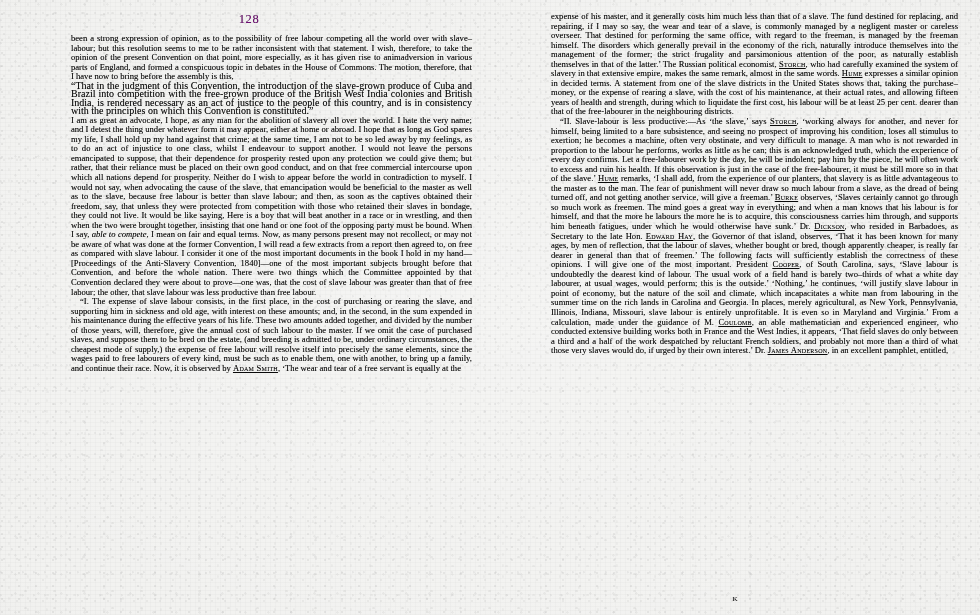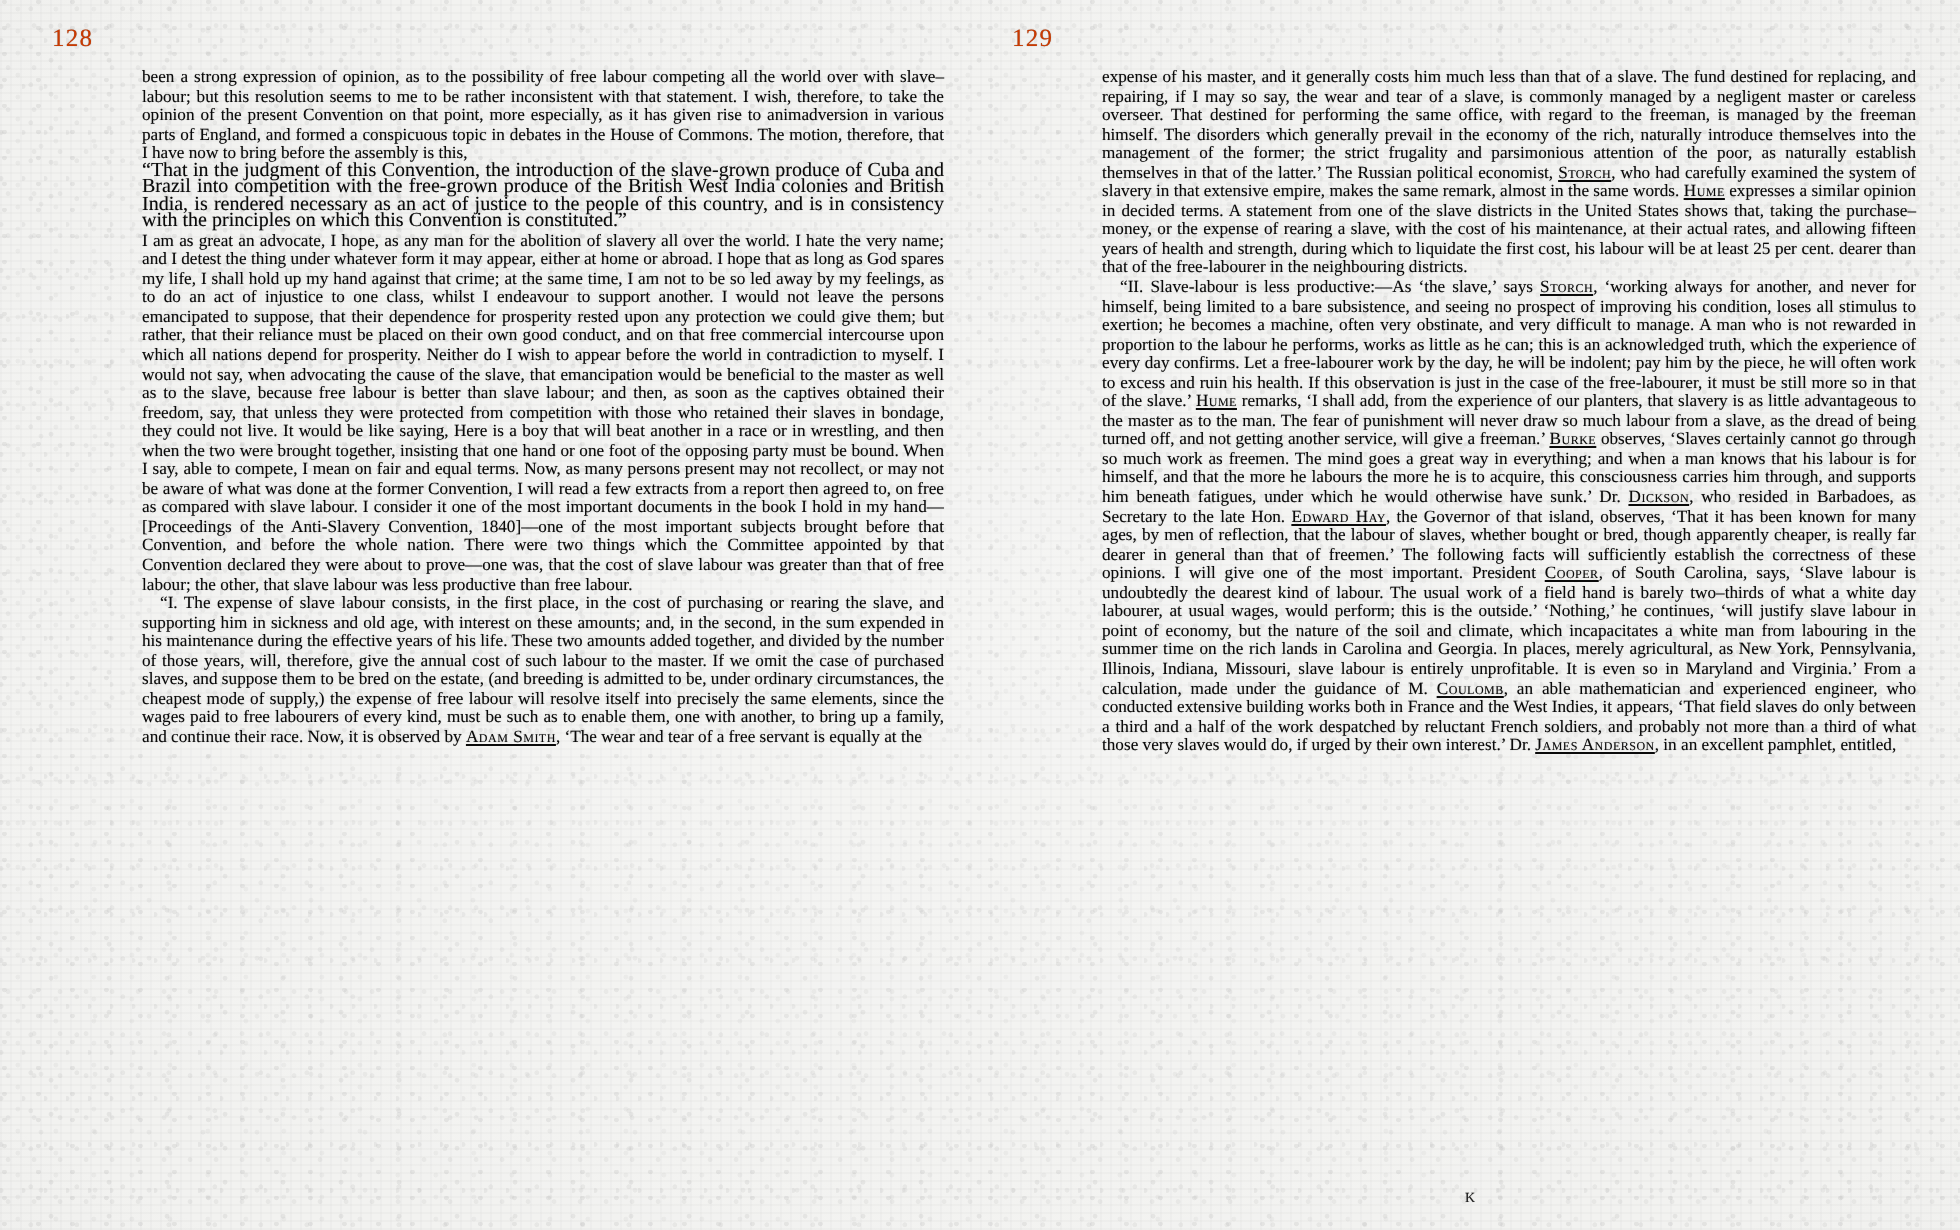--- a/index.html
+++ b/index.html
@@ -59,25 +59,25 @@
     z-index: 5;
   }
   .page-half {
     position: relative;
     box-sizing: border-box;
   }
   .page-left  { width: 490px; padding: 12px 18px 0 26px; }
   .page-right { width: 490px; padding: 12px 22px 0 16px; }
 
   .folio {
-    text-align: left;
+    text-align: center;
     font-size: 12.5px;
     letter-spacing: .6px;
     margin: 0 0 7px 0;
-    color: #c2410c;
+    color: #701a75;
     font-family: "Liberation Serif", "DejaVu Serif", serif;
   }
 
   .col {
     font-size: 8.6px;
     line-height: 9.55px;
     text-align: justify;
     text-justify: inter-word;
     -webkit-hyphens: none;
     hyphens: none;
@@ -98,21 +98,21 @@
     text-align: justify;
     margin: 6.5px 6px 6.5px 8px;
     text-indent: 9px;
   }
 
   .sc {
     font-variant: small-caps;
     letter-spacing: .25px;
     text-decoration: underline;
   }
-  .it { }
+  .it { font-style: italic; }
 
   .signature {
     position: absolute;
     left: 0;
     right: 0;
     bottom: 12px;
     text-align: center;
     font-size: 7px;
     font-variant: small-caps;
     color: #2a2a2a;
@@ -143,21 +143,20 @@
 
         <p><span>I am as great an advocate, I hope, as any man for the abolition of slavery all over the world. I hate the very name; and I detest the thing under whatever form it may appear, either at home or abroad. I hope that as long as God spares my life, I shall hold up my hand against that crime; at the same time, I am not to be so led away by my feelings, as to do an act of injustice to one class, whilst I endeavour to support another. I would not leave the persons emancipated to suppose, that their dependence for prosperity rested upon any protection we could give them; but rather, that their reliance must be placed on their own good conduct, and on that free commercial intercourse upon which all nations depend for prosperity. Neither do I wish to appear before the world in contradiction to myself. I would not say, when advocating the cause of the slave, that emancipation would be beneficial to the master as well as to the slave, because free labour is better than slave labour; and then, as soon as the captives obtained their freedom, say, that unless they were protected from competition with those who retained their slaves in bondage, they could not live. It would be like saying, Here is a boy that will beat another in a race or in wrestling, and then when the two were brought together, insisting that one hand or one foot of the opposing party must be bound. When I say, </span><span class="it">able to compete</span><span>, I mean on fair and equal terms. Now, as many persons present may not recollect, or may not be aware of what was done at the former Convention, I will read a few extracts from a report then agreed to, on free as compared with slave labour. I consider it one of the most important documents in the book I hold in my hand—[Proceedings of the Anti-Slavery Convention, 1840]—one of the most important subjects brought before that Convention, and before the whole nation. There were two things which the Committee appointed by that Convention declared they were about to prove—one was, that the cost of slave labour was greater than that of free labour; the other, that slave labour was less productive than free labour.</span></p>
 
         <p class="indent"><span>“I. The expense of slave labour consists, in the first place, in the cost of purchasing or rearing the slave, and supporting him in sickness and old age, with interest on these amounts; and, in the second, in the sum expended in his maintenance during the effective years of his life. These two amounts added together, and divided by the number of those years, will, therefore, give the annual cost of such labour to the master. If we omit the case of purchased slaves, and suppose them to be bred on the estate, (and breeding is admitted to be, under ordinary circumstances, the cheapest mode of supply,) the expense of free labour will resolve itself into precisely the same elements, since the wages paid to free labourers of every kind, must be such as to enable them, one with another, to bring up a family, and continue their race. Now, it is observed by </span><span class="sc">Adam Smith</span><span>, ‘The wear and tear of a free servant is equally at the</span></p>
 
       </div>
     </div>
 
     <div class="page-half page-right">
 
-      <div class="folio inky">129</div>
 
       <div class="col inky">
 
         <p><span>expense of his master, and it generally costs him much less than that of a slave. The fund destined for replacing, and repairing, if I may so say, the wear and tear of a slave, is commonly managed by a negligent master or careless overseer. That destined for performing the same office, with regard to the freeman, is managed by the freeman himself. The disorders which generally prevail in the economy of the rich, naturally introduce themselves into the management of the former; the strict frugality and parsimonious attention of the poor, as naturally establish themselves in that of the latter.’ The Russian political economist, </span><span class="sc">Storch</span><span>, who had carefully examined the system of slavery in that extensive empire, makes the same remark, almost in the same words. </span><span class="sc">Hume</span><span> expresses a similar opinion in decided terms. A statement from one of the slave districts in the United States shows that, taking the purchase–money, or the expense of rearing a slave, with the cost of his maintenance, at their actual rates, and allowing fifteen years of health and strength, during which to liquidate the first cost, his labour will be at least 25 per cent. dearer than that of the free-labourer in the neighbouring districts.</span></p>
 
         <p class="indent"><span>“II. Slave-labour is less productive:—As ‘the slave,’ says </span><span class="sc">Storch</span><span>, ‘working always for another, and never for himself, being limited to a bare subsistence, and seeing no prospect of improving his condition, loses all stimulus to exertion; he becomes a machine, often very obstinate, and very difficult to manage. A man who is not rewarded in proportion to the labour he performs, works as little as he can; this is an acknowledged truth, which the experience of every day confirms. Let a free-labourer work by the day, he will be indolent; pay him by the piece, he will often work to excess and ruin his health. If this observation is just in the case of the free-labourer, it must be still more so in that of the slave.’ </span><span class="sc">Hume</span><span> remarks, ‘I shall add, from the experience of our planters, that slavery is as little advantageous to the master as to the man. The fear of punishment will never draw so much labour from a slave, as the dread of being turned off, and not getting another service, will give a freeman.’ </span><span class="sc">Burke</span><span> observes, ‘Slaves certainly cannot go through so much work as freemen. The mind goes a great way in everything; and when a man knows that his labour is for himself, and that the more he labours the more he is to acquire, this consciousness carries him through, and supports him beneath fatigues, under which he would otherwise have sunk.’ Dr. </span><span class="sc">Dickson</span><span>, who resided in Barbadoes, as Secretary to the late Hon. </span><span class="sc">Edward Hay</span><span>, the Governor of that island, observes, ‘That it has been known for many ages, by men of reflection, that the labour of slaves, whether bought or bred, though apparently cheaper, is really far dearer in general than that of freemen.’ The following facts will sufficiently establish the correctness of these opinions. I will give one of the most important. President </span><span class="sc">Cooper</span><span>, of South Carolina, says, ‘Slave labour is undoubtedly the dearest kind of labour. The usual work of a field hand is barely two–thirds of what a white day labourer, at usual wages, would perform; this is the outside.’ ‘Nothing,’ he continues, ‘will justify slave labour in point of economy, but the nature of the soil and climate, which incapacitates a white man from labouring in the summer time on the rich lands in Carolina and Georgia. In places, merely agricultural, as New York, Pennsylvania, Illinois, Indiana, Missouri, slave labour is entirely unprofitable. It is even so in Maryland and Virginia.’ From a calculation, made under the guidance of M. </span><span class="sc">Coulomb</span><span>, an able mathematician and experienced engineer, who conducted extensive building works both in France and the West Indies, it appears, ‘That field slaves do only between a third and a half of the work despatched by reluctant French soldiers, and probably not more than a third of what those very slaves would do, if urged by their own interest.’ Dr. </span><span class="sc">James Anderson</span><span>, in an excellent pamphlet, entitled,</span></p>
 
       </div>
 
       <div class="signature inky">K</div>

